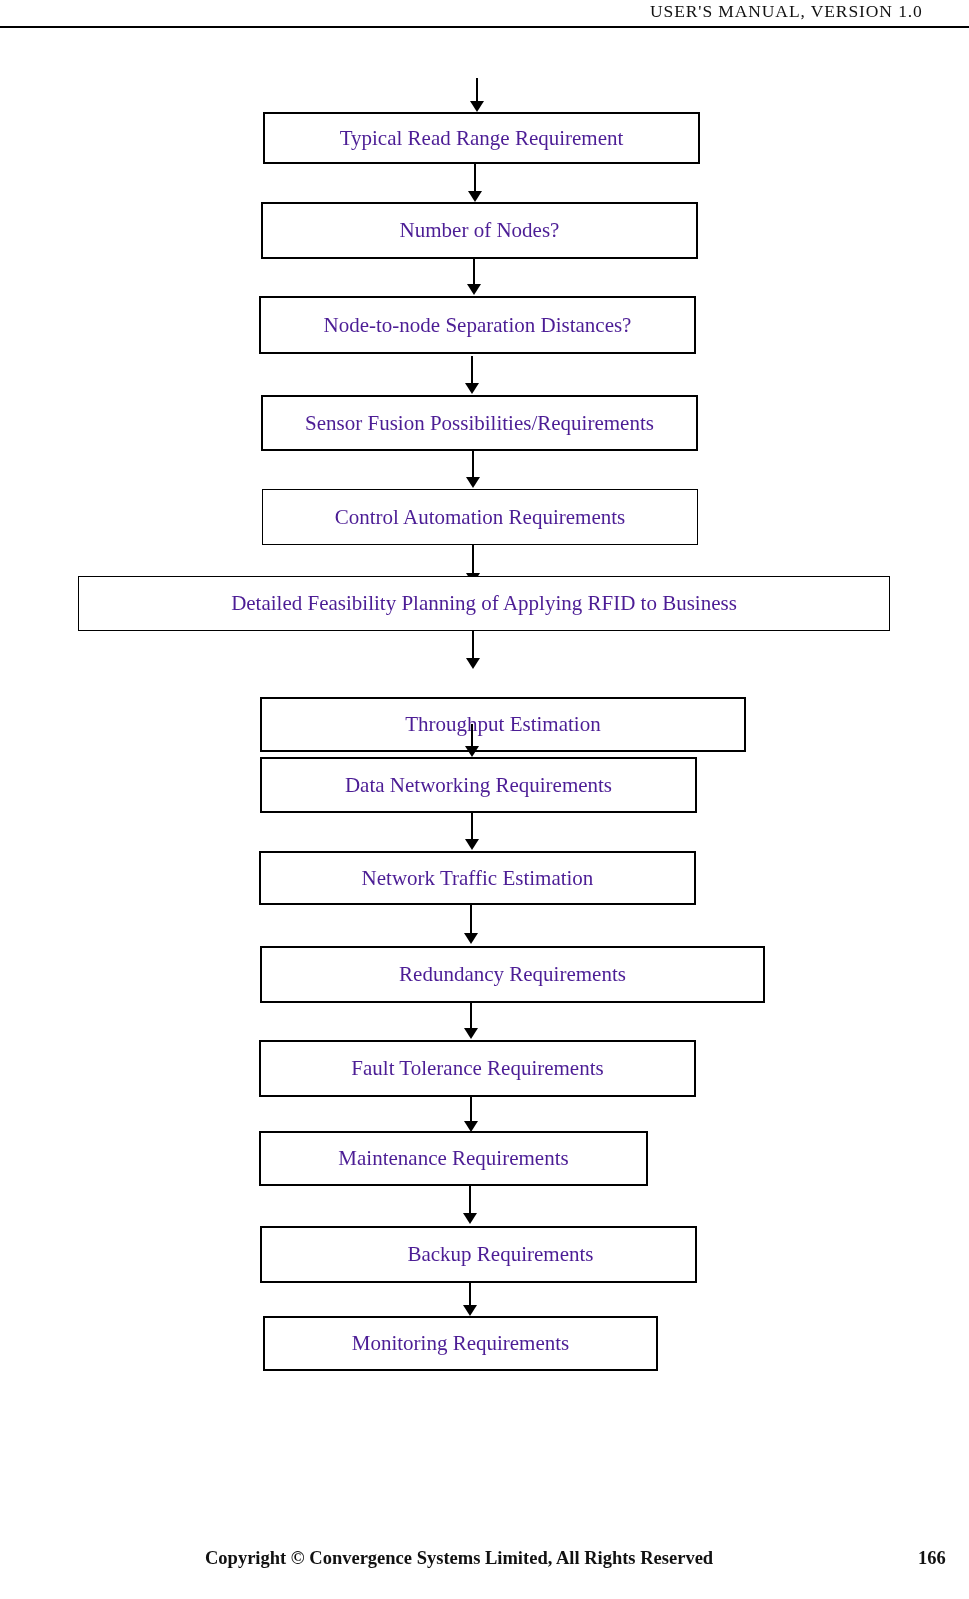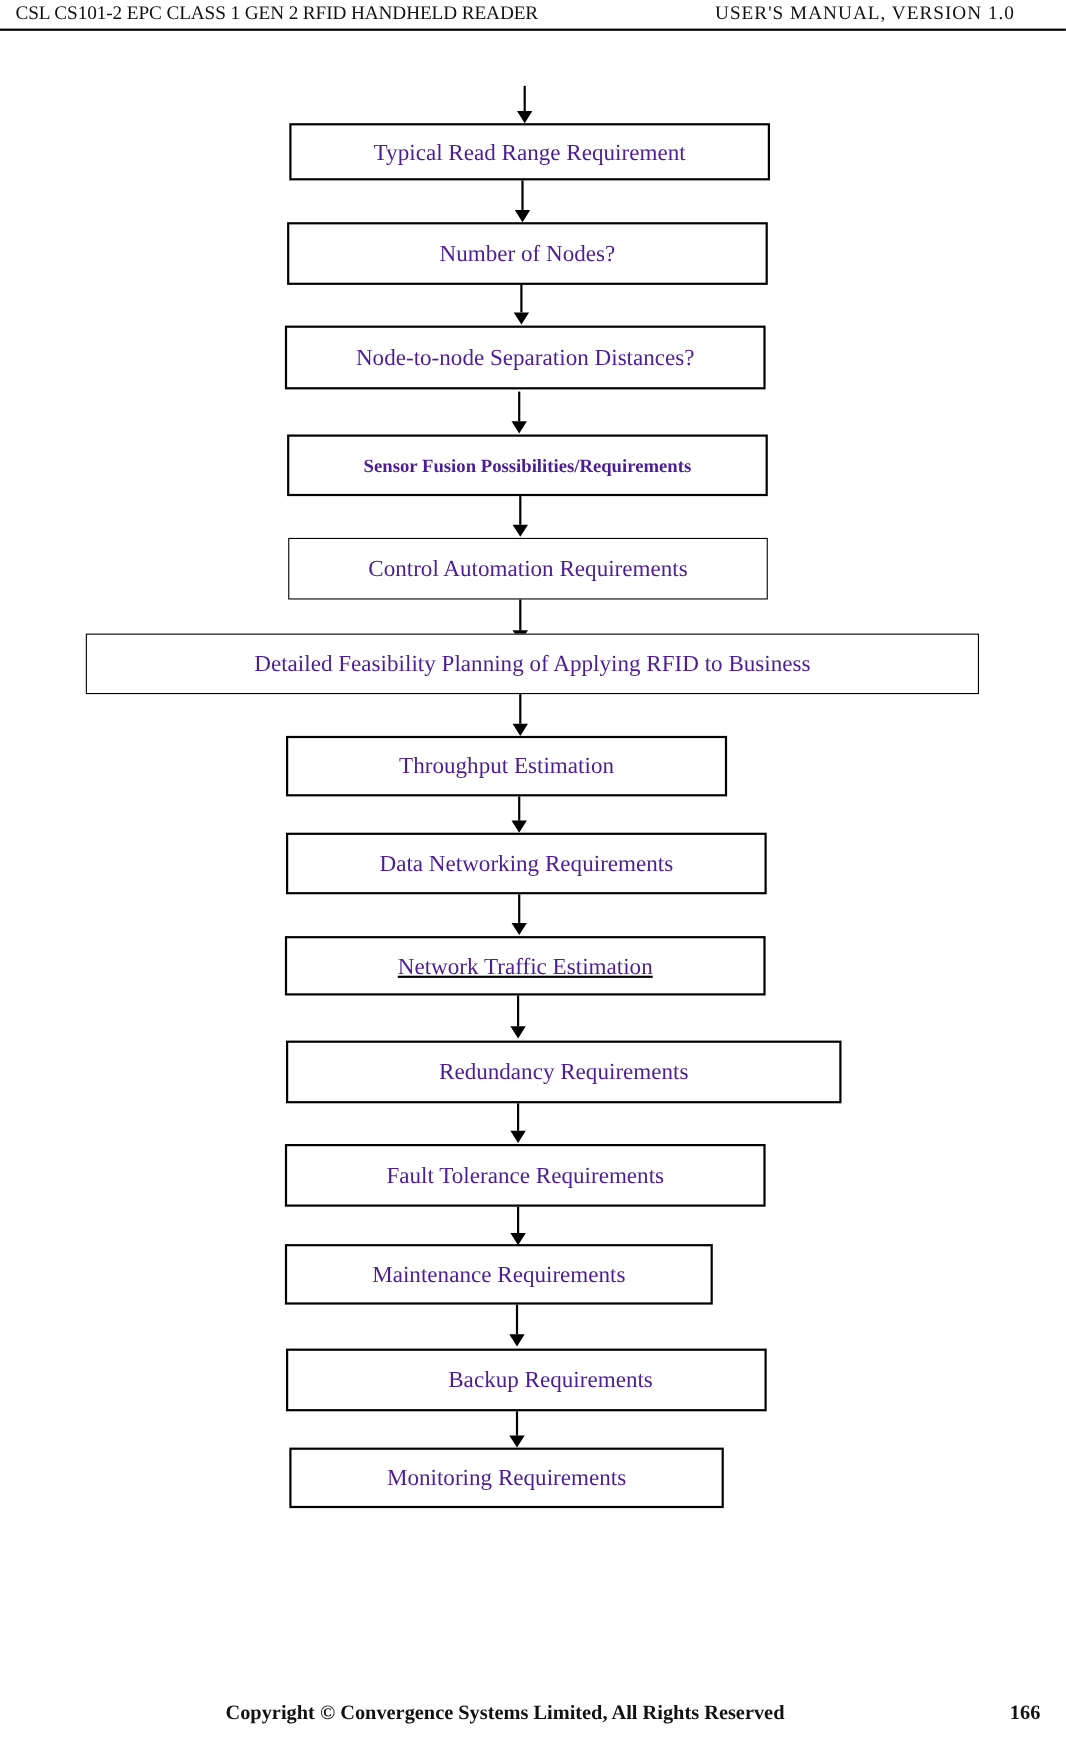--- a/index.html
+++ b/index.html
@@ -70,21 +70,21 @@
     justify-content: center;
   }
   .node.thin { border-width: 1.5px; }
   .node .node-label {
     font-size: 21px;
     line-height: 1;
     white-space: nowrap;
     color: #4c1d95;
     text-align: center;
   }
-  .node.small-label .node-label { font-size: 17px; font-weight: bold; }
+  .node.small-label .node-label { font-size: 21px; }
   .node.wide .node-label { font-size: 21px; }
 
   
   .arrow {
     position: absolute;
     width: 18px;
   }
   .arrow .shaft {
     position: absolute;
     left: 8px;
@@ -126,21 +126,20 @@
     font-size: 18.5px;
     font-weight: bold;
     white-space: nowrap;
     color: #111;
   }
 </style>
 </head>
 <body>
 
 <div id="page-header">
-  <div class="hdr-left">CSL CS101-2 EPC CLASS 1 GEN 2 RFID HANDHELD READER</div>
   <div class="hdr-right">USER'S  MANUAL,  VERSION  1.0</div>
   <div class="hdr-rule"></div>
 </div>
 
 <div id="flowchart">
 
   <div class="arrow" style="left:468px; top:78px; height:34px;">
     <div class="shaft" style="height:23px;"></div>
     <div class="head" style="top:23px;"></div>
   </div>
@@ -192,39 +191,39 @@
 
   <div class="node wide thin" style="left:78px; top:576px; width:812px; height:55px;">
     <span class="node-label">Detailed Feasibility Planning of Applying RFID to Business</span>
   </div>
 
   <div class="arrow" style="left:464px; top:631px; height:38px;">
     <div class="shaft" style="height:27px;"></div>
     <div class="head" style="top:27px;"></div>
   </div>
 
-  <div class="node" style="left:260px; top:669px; width:401px; height:55px;">
+  <div class="node" style="left:260px; top:697px; width:486px; height:55px;">
     <span class="node-label">Throughput Estimation</span>
   </div>
 
   <div class="arrow" style="left:463px; top:724px; height:33px;">
     <div class="shaft" style="height:22px;"></div>
     <div class="head" style="top:22px;"></div>
   </div>
 
   <div class="node" style="left:260px; top:757px; width:437px; height:56px;">
     <span class="node-label">Data Networking Requirements</span>
   </div>
 
   <div class="arrow" style="left:463px; top:813px; height:37px;">
     <div class="shaft" style="height:26px;"></div>
     <div class="head" style="top:26px;"></div>
   </div>
 
-  <div class="node" style="left:259px; top:851px; width:437px; height:54px;text-decoration:underline;">
+  <div class="node" style="left:259px; top:851px; width:437px; height:54px;">
     <span class="node-label">Network Traffic Estimation</span>
   </div>
 
   <div class="arrow" style="left:462px; top:905px; height:39px;">
     <div class="shaft" style="height:28px;"></div>
     <div class="head" style="top:28px;"></div>
   </div>
 
   <div class="node" style="left:260px; top:946px; width:505px; height:57px;">
     <span class="node-label">Redundancy Requirements</span>

